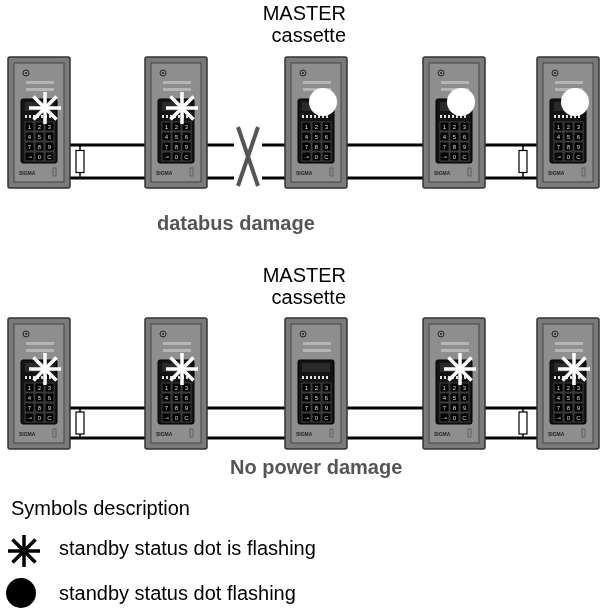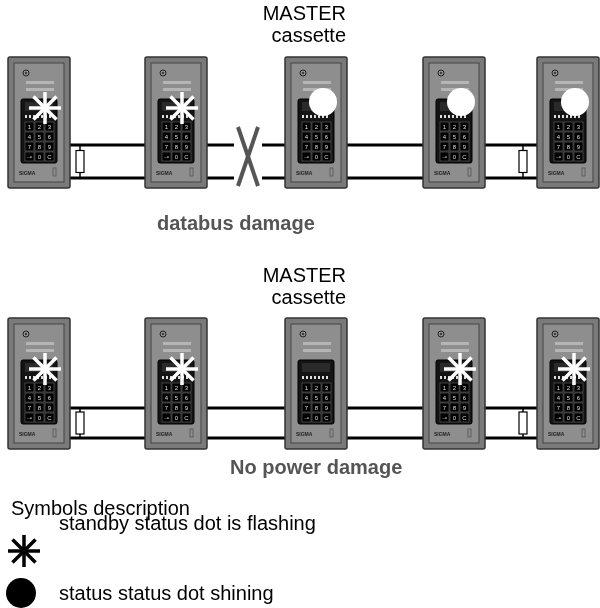--- a/index.html
+++ b/index.html
@@ -542,14 +542,14 @@
 </div>
 <div class="bold" style="left:157px; top:196px;margin-top:16px;">databus damage</div>
 
 <div class="lbl" style="left:256px; top:264px; width:90px;">
   <div>MASTER</div>
   <div>cassette</div>
 </div>
 <div class="bold" style="left:230px; top:456px;">No power damage</div>
 
 <div class="legend-title">Symbols description</div>
-<div class="legend-text" style="top:512px;">standby status dot is flashing</div>
-<div class="legend-text" style="top:582px;">status status dot shining</div>
+<div class="legend-text" style="top:537px;">standby status dot is flashing</div>
+<div class="legend-text" style="top:582px;">standby status dot flashing</div>
 
 </body></html>

